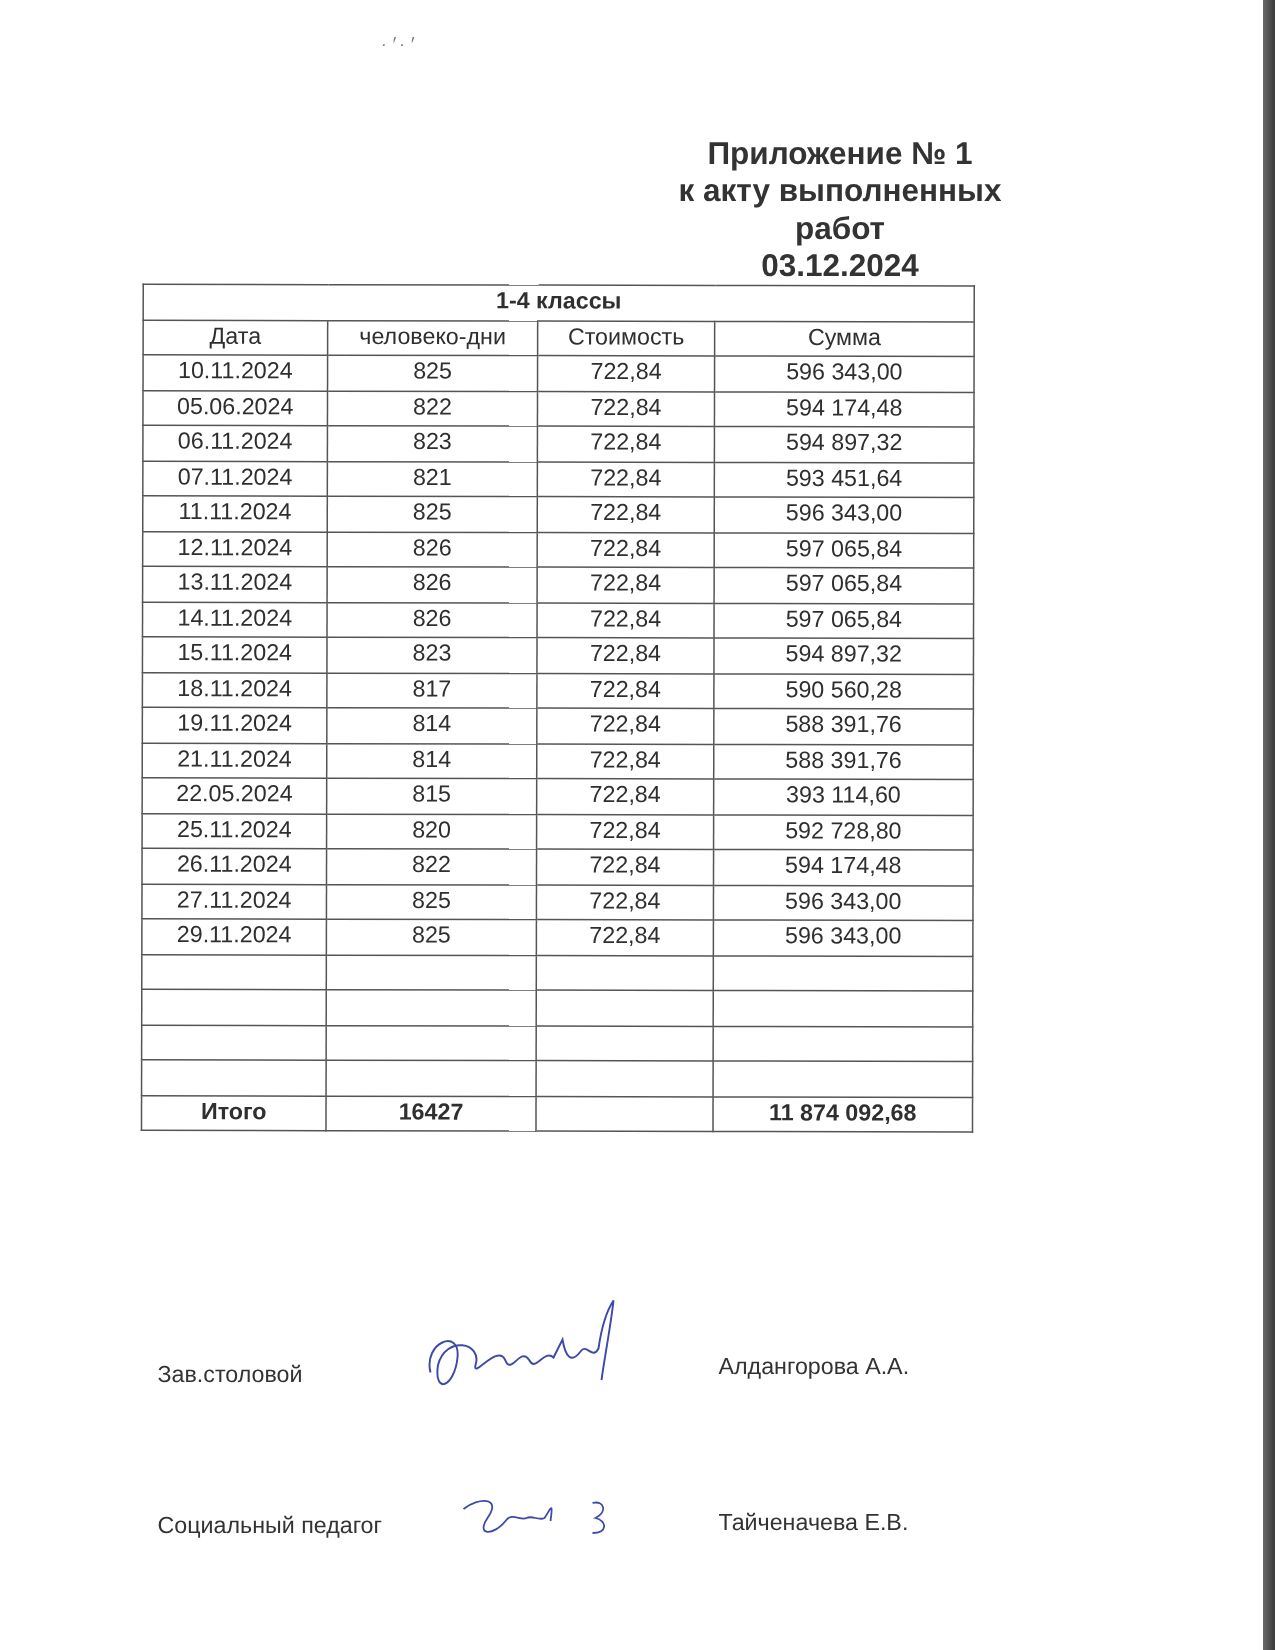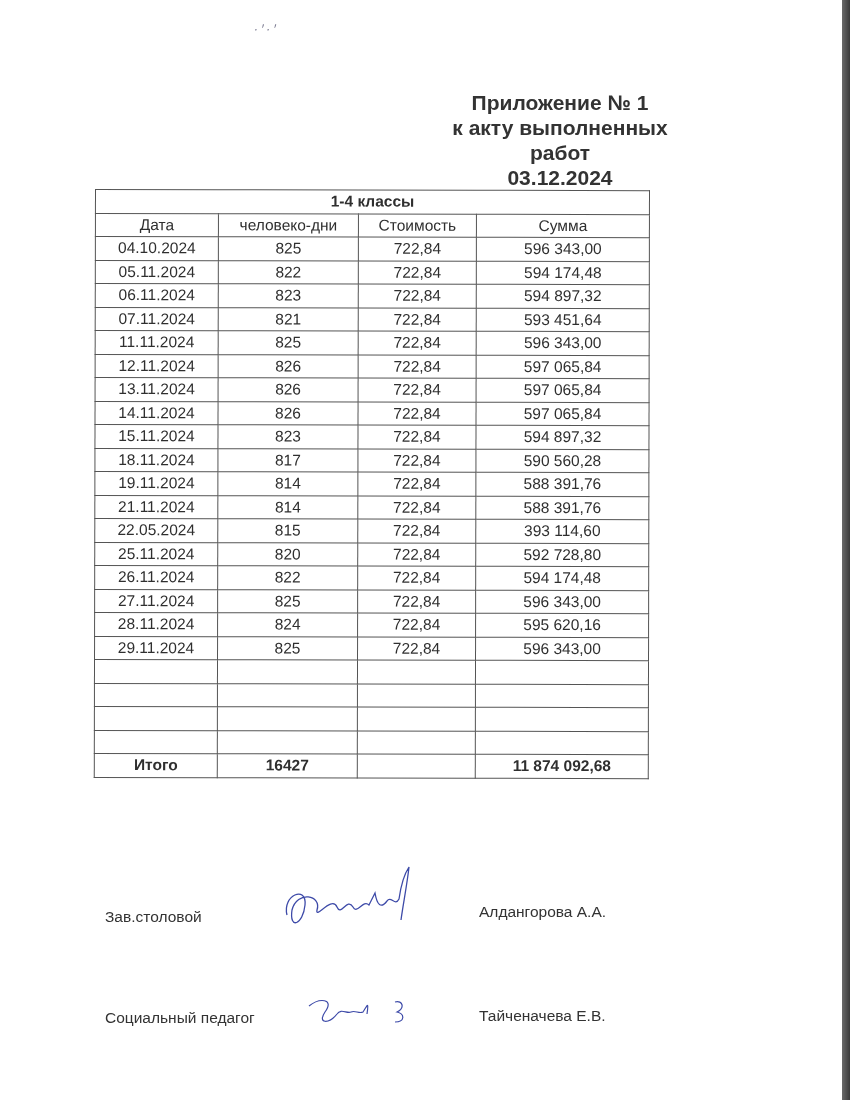--- a/index.html
+++ b/index.html
@@ -64,27 +64,27 @@
     <tr class="title-row">
       <td colspan="4">1-4 классы</td>
     </tr>
     <tr>
       <td>Дата</td>
       <td>человеко-дни</td>
       <td>Стоимость</td>
       <td>Сумма</td>
     </tr>
   <tr>
-        <td>04.10.2024</td>
-        <td>825</td>
-        <td>722,84</td>
-        <td>596 343,00</td>
-      </tr>
-      <tr>
-        <td>05.11.2024</td>
+        <td>10.11.2024</td>
+        <td>825</td>
+        <td>722,84</td>
+        <td>596 343,00</td>
+      </tr>
+      <tr>
+        <td>05.06.2024</td>
         <td>822</td>
         <td>722,84</td>
         <td>594 174,48</td>
       </tr>
       <tr>
         <td>06.11.2024</td>
         <td>823</td>
         <td>722,84</td>
         <td>594 897,32</td>
       </tr>
@@ -158,26 +158,20 @@
         <td>26.11.2024</td>
         <td>822</td>
         <td>722,84</td>
         <td>594 174,48</td>
       </tr>
       <tr>
         <td>27.11.2024</td>
         <td>825</td>
         <td>722,84</td>
         <td>596 343,00</td>
-      </tr>
-      <tr>
-        <td>28.11.2024</td>
-        <td>824</td>
-        <td>722,84</td>
-        <td>595 620,16</td>
       </tr>
       <tr>
         <td>29.11.2024</td>
         <td>825</td>
         <td>722,84</td>
         <td>596 343,00</td>
       </tr>
       <tr>
         <td></td>
         <td></td>

